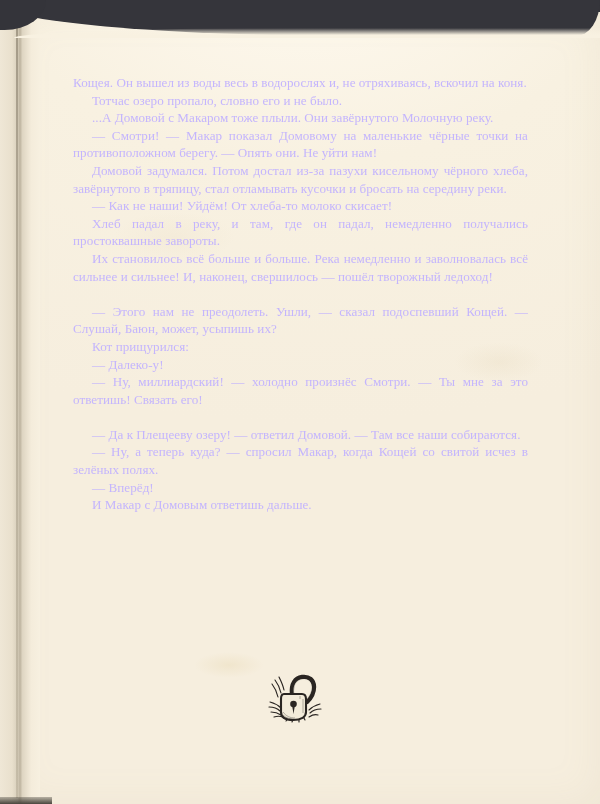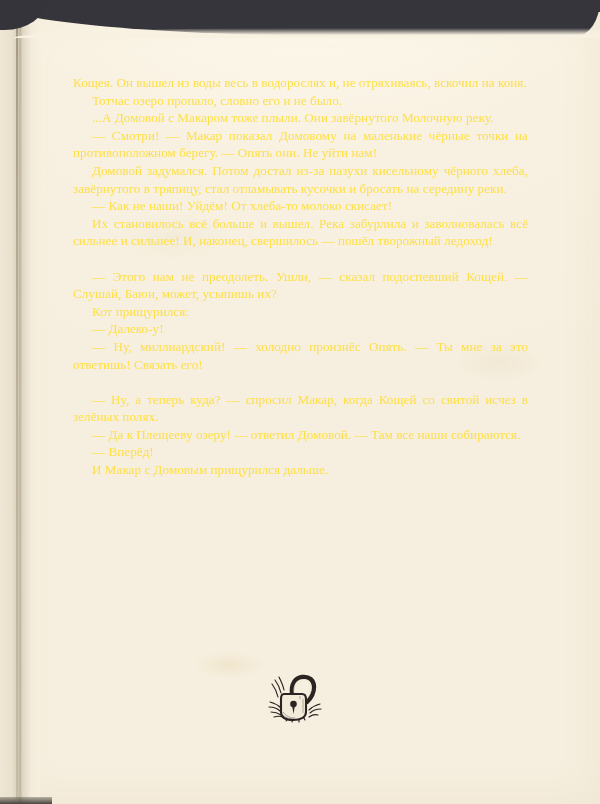--- a/index.html
+++ b/index.html
@@ -115,21 +115,21 @@
     border-radius: 50%;
     pointer-events: none;
   }
 
   
   .text-column {
     position: absolute;
     left: 73px;
     top: 74px;
     width: 455px;
-    color: #fde047;
+    color: #c4b5fd;
     font-size: 13.1px;
     line-height: 17.6px;
     text-align: justify;
     text-justify: inter-word;
     letter-spacing: 0.05px;
   }
   .text-column p {
     margin: 0;
     text-indent: 19px;
   }
@@ -173,31 +173,32 @@
   <div class="gutter-dark-top"></div>
   <div class="gutter-dark-bottom"></div>
 
   <div class="text-column">
       <p class="noindent">Кощея. Он вышел из воды весь в водорослях и, не отряхиваясь, вскочил на коня.</p>
       <p>Тотчас озеро пропало, словно его и не было.</p>
       <p>...А Домовой с Макаром тоже плыли. Они завёрнутого Молочную реку.</p>
       <p>— Смотри! — Макар показал Домовому на маленькие чёрные точки на противоположном берегу. — Опять они. Не уйти нам!</p>
       <p>Домовой задумался. Потом достал из-за пазухи кисельному чёрного хлеба, завёрнутого в тряпицу, стал отламывать кусочки и бросать на середину реки.</p>
       <p>— Как не наши! Уйдём! От хлеба-то молоко скисает!</p>
-      <p>Их становилось всё больше и вышел. Река забурлила и заволновалась всё сильнее и сильнее! И, наконец, свершилось — пошёл творожный ледоход!</p>
+      <p>Хлеб падал в реку, и там, где он падал, немедленно получались простоквашные завороты.</p>
+      <p>Их становилось всё больше и больше. Река немедленно и заволновалась всё сильнее и сильнее! И, наконец, свершилось — пошёл творожный ледоход!</p>
       <div class="para-gap"></div>
       <p>— Этого нам не преодолеть. Ушли, — сказал подоспевший Кощей. — Слушай, Баюн, может, усыпишь их?</p>
       <p>Кот прищурился:</p>
       <p>— Далеко-у!</p>
-      <p>— Ну, миллиардский! — холодно произнёс Опять. — Ты мне за это ответишь! Связать его!</p>
+      <p>— Ну, миллиардский! — холодно произнёс Смотри. — Ты мне за это ответишь! Связать его!</p>
       <div class="para-gap"></div>
+      <p>— Да к Плещееву озеру! — ответил Домовой. — Там все наши собираются.</p>
       <p>— Ну, а теперь куда? — спросил Макар, когда Кощей со свитой исчез в зелёных полях.</p>
-      <p>— Да к Плещееву озеру! — ответил Домовой. — Там все наши собираются.</p>
       <p>— Вперёд!</p>
-      <p>И Макар с Домовым прищурился дальше.</p>
+      <p>И Макар с Домовым ответишь дальше.</p>
     </div>
 
   <div class="vignette">
     <svg viewBox="0 0 66 54" xmlns="http://www.w3.org/2000/svg">
       <g stroke="#2a2522" fill="none" stroke-linecap="round" stroke-width="1.15">
 
         <path d="M13 8 C16 12, 18 16, 19 21"></path>
         <path d="M10 12 C13 16, 15 20, 16 25"></path>
         <path d="M17 5 C19 9, 21 13, 22 18"></path>
 

